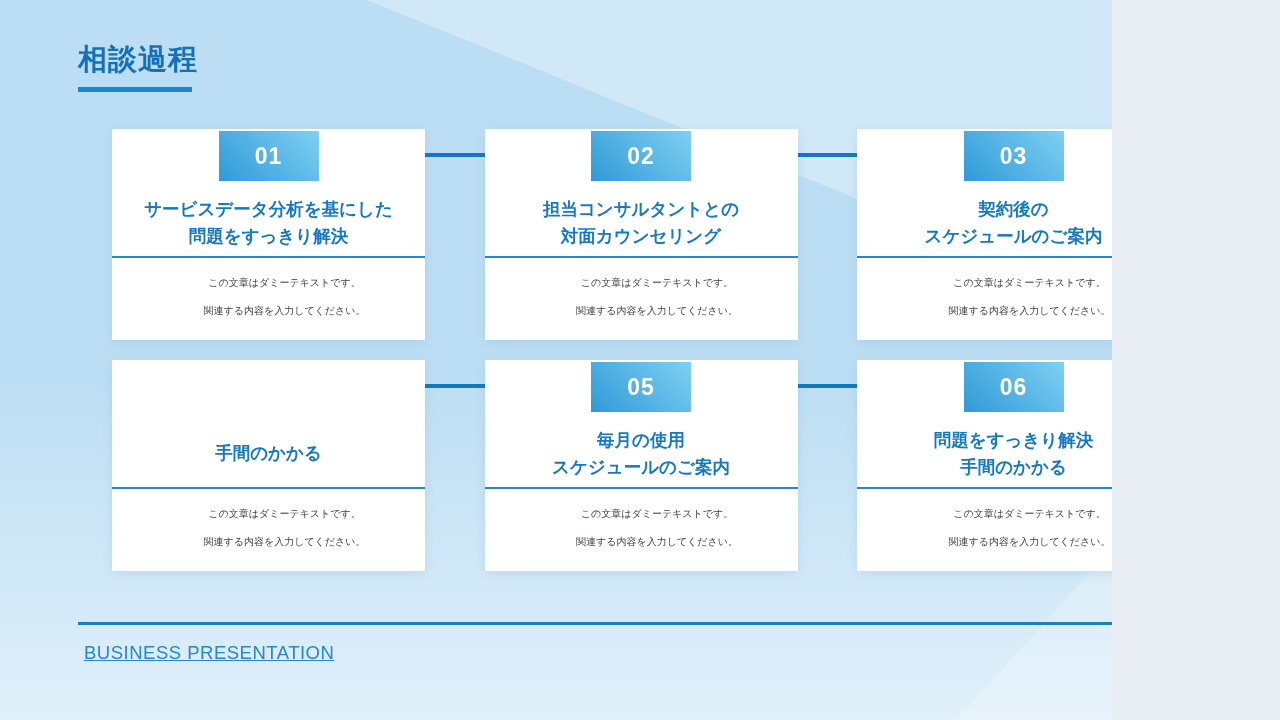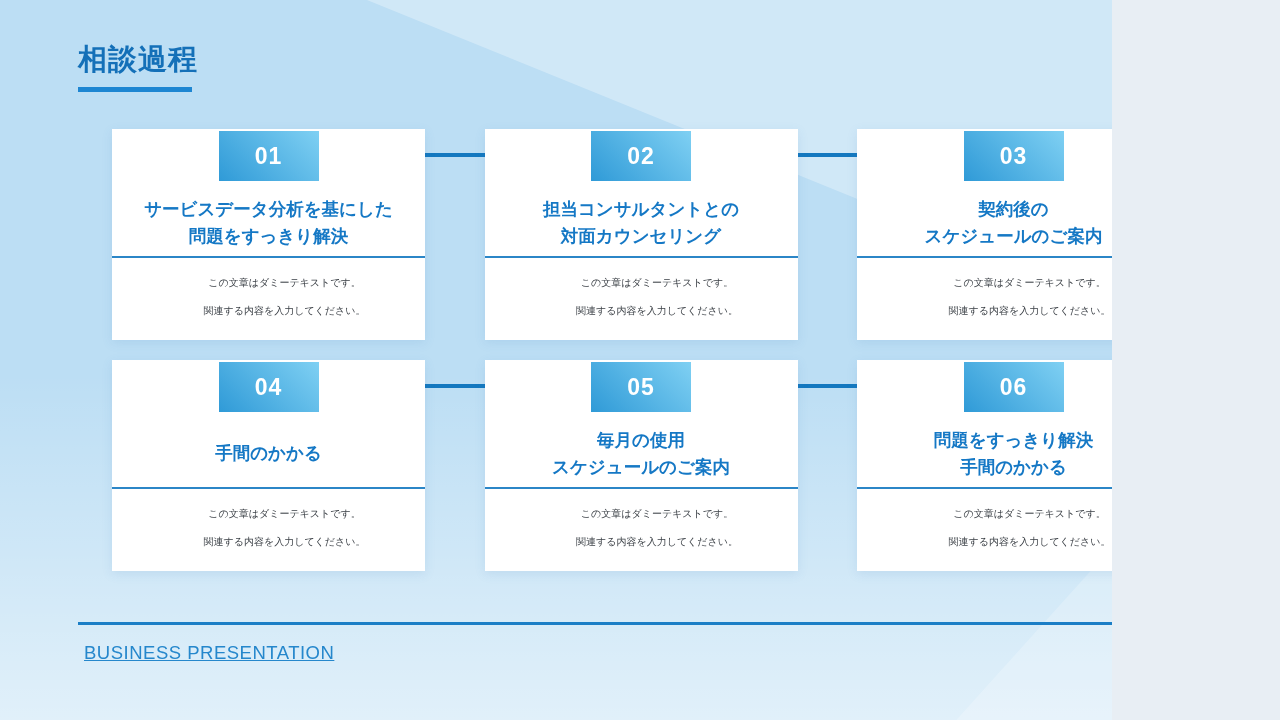--- a/index.html
+++ b/index.html
@@ -154,23 +154,20 @@
         <div>スケジュールのご案内</div>
       </div>
       <div class="divider"></div>
       <div class="card-body">
         <div>この文章はダミーテキストです。</div>
         <div>関連する内容を入力してください。</div>
       </div>
     </div>
 
     <div class="card">
-      <div class="badge">
-        <span>04</span>
-      </div>
       <div class="card-head">
         <div>手間のかかる</div>
       </div>
       <div class="divider"></div>
       <div class="card-body">
         <div>この文章はダミーテキストです。</div>
         <div>関連する内容を入力してください。</div>
       </div>
     </div>
 

